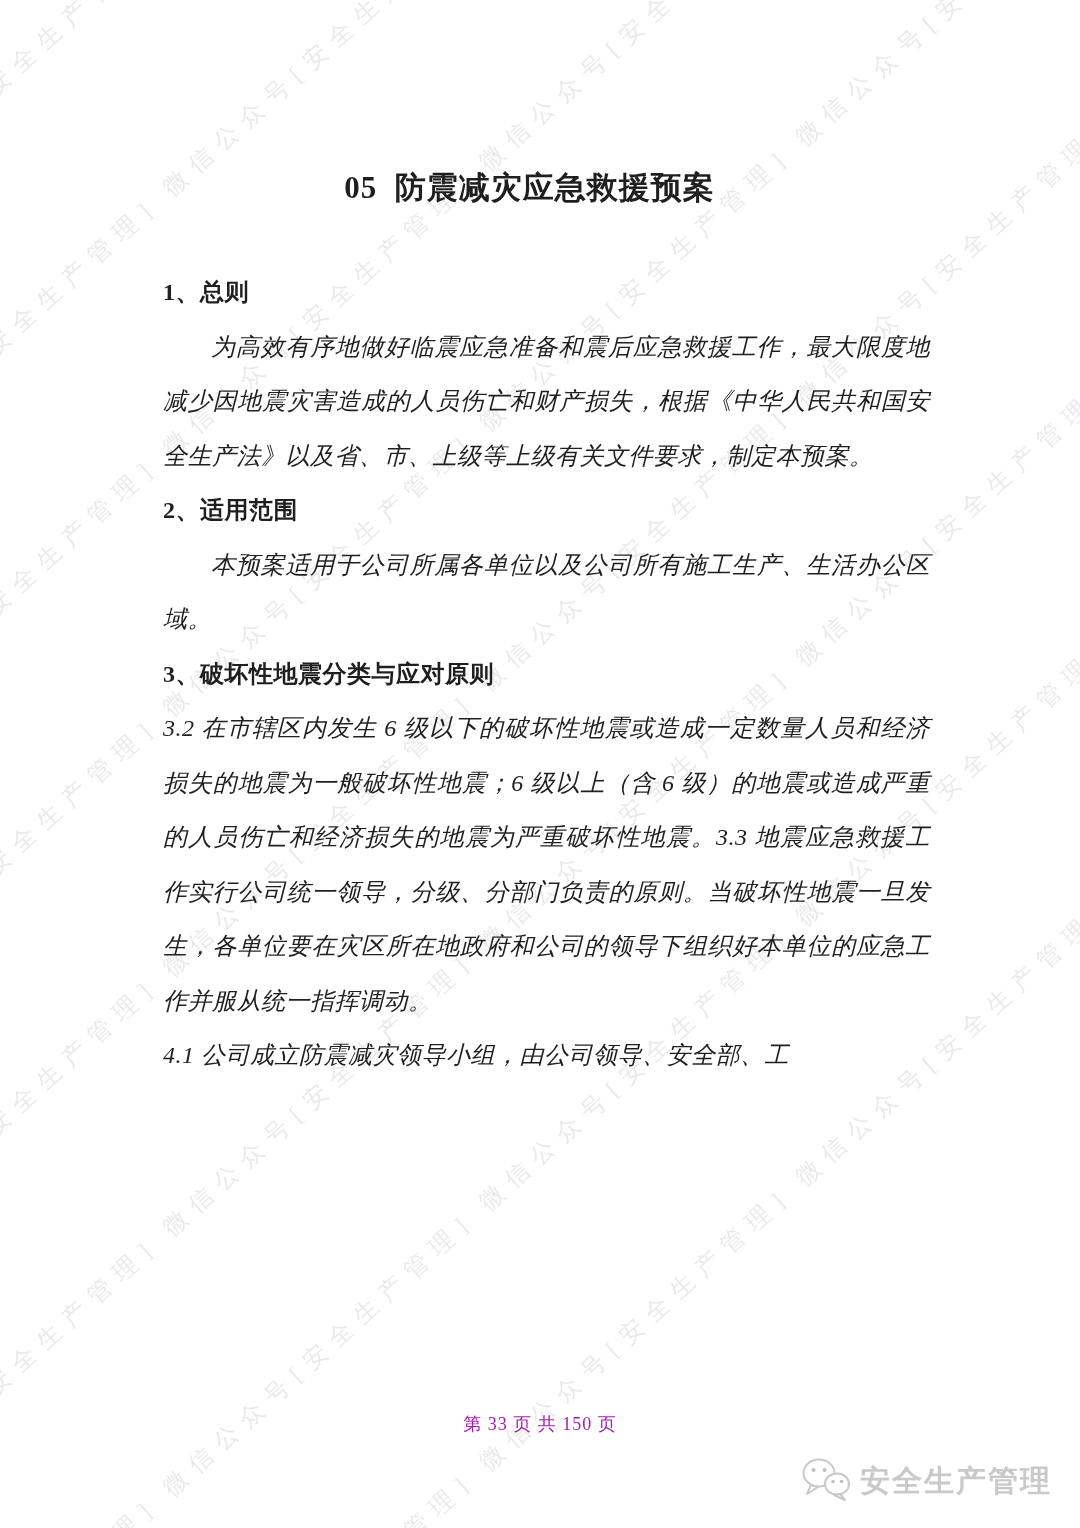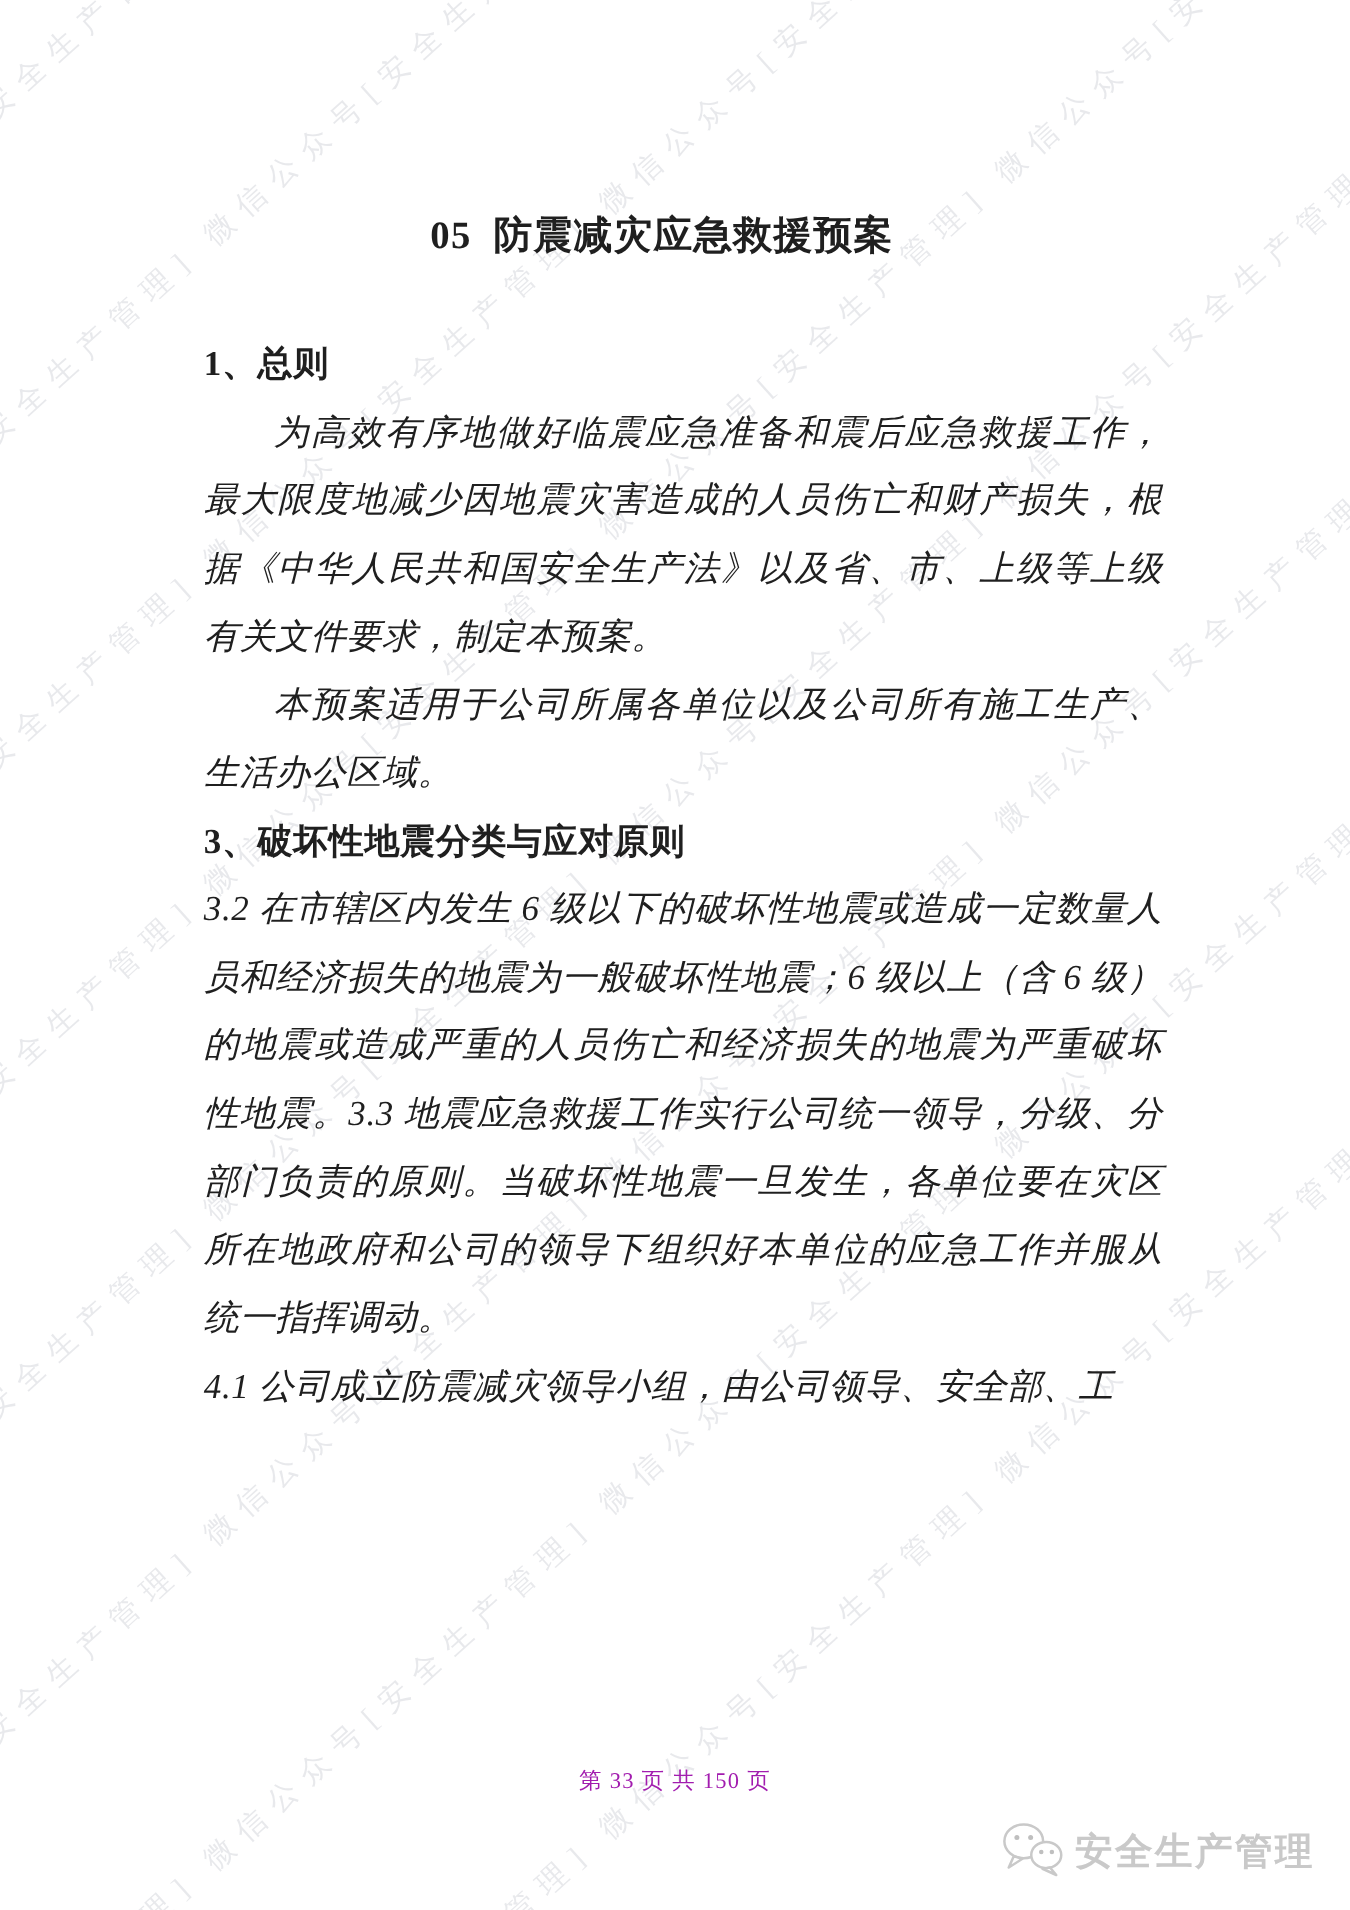--- a/index.html
+++ b/index.html
@@ -29,21 +29,21 @@
   #doc-title{
     position:absolute;left:146px;top:160px;width:767px;z-index:1;
     text-align:center;
     font-size:31px;font-weight:bold;
     line-height:56px;
     letter-spacing:1px;
     white-space:pre;
   }
   #content{
     position:absolute;left:163px;top:265px;width:767px;z-index:1;
-    font-size:28px;
+    font-size:24px;
     line-height:54.5px;
     letter-spacing:0.5px;
   }
   .heading{
     font-weight:bold;
     margin:0;
   }
   .para{
     margin:0;
     text-align:justify;
@@ -87,20 +87,21 @@
       <div class="wm" style="top: 1500px;">微信公众号[安全生产管理]   微信公众号[安全生产管理]   微信公众号[安全生产管理]   微信公众号[安全生产管理]   微信公众号[安全生产管理]   </div>
       <div class="wm" style="top: 1760px;">微信公众号[安全生产管理]   微信公众号[安全生产管理]   微信公众号[安全生产管理]   微信公众号[安全生产管理]   微信公众号[安全生产管理]   </div>
       <div class="wm" style="top: 2020px;">微信公众号[安全生产管理]   微信公众号[安全生产管理]   微信公众号[安全生产管理]   微信公众号[安全生产管理]   微信公众号[安全生产管理]   </div>
     </div>
 
   <div id="doc-title">05  防震减灾应急救援预案</div>
 
   <div id="content">
     <p class="heading">1、总则</p>
     <p class="para indent">为高效有序地做好临震应急准备和震后应急救援工作，最大限度地减少因地震灾害造成的人员伤亡和财产损失，根据《中华人民共和国安全生产法》以及省、市、上级等上级有关文件要求，制定本预案。</p>
+    <p class="heading">2、适用范围</p>
     <p class="para indent">本预案适用于公司所属各单位以及公司所有施工生产、生活办公区域。</p>
     <p class="heading">3、破坏性地震分类与应对原则</p>
     <p class="para">3.2 在市辖区内发生 6 级以下的破坏性地震或造成一定数量人员和经济损失的地震为一般破坏性地震；6 级以上（含 6 级）的地震或造成严重的人员伤亡和经济损失的地震为严重破坏性地震。3.3 地震应急救援工作实行公司统一领导，分级、分部门负责的原则。当破坏性地震一旦发生，各单位要在灾区所在地政府和公司的领导下组织好本单位的应急工作并服从统一指挥调动。</p>
     <p class="para">4.1 公司成立防震减灾领导小组，由公司领导、安全部、工</p>
   </div>
 
   <div id="page-footer">第 33 页 共 150 页</div>
 
   <div id="brand">
     <span>

